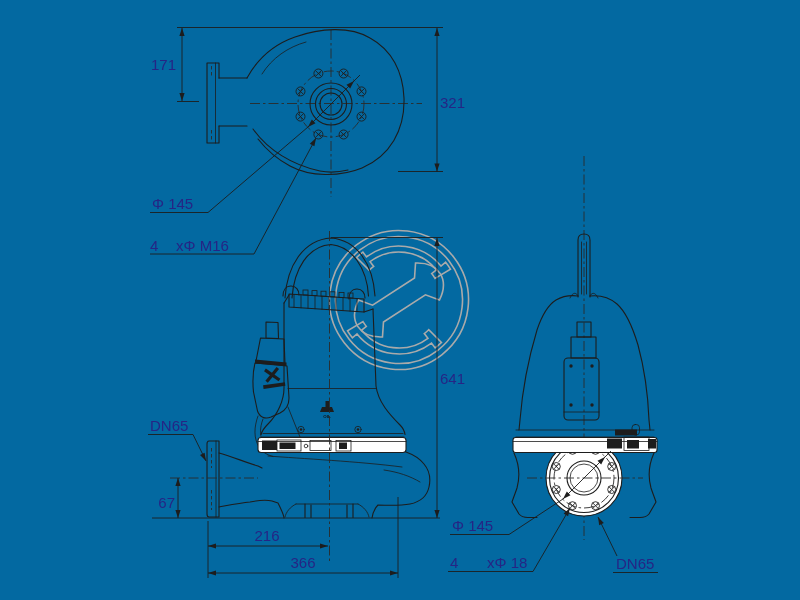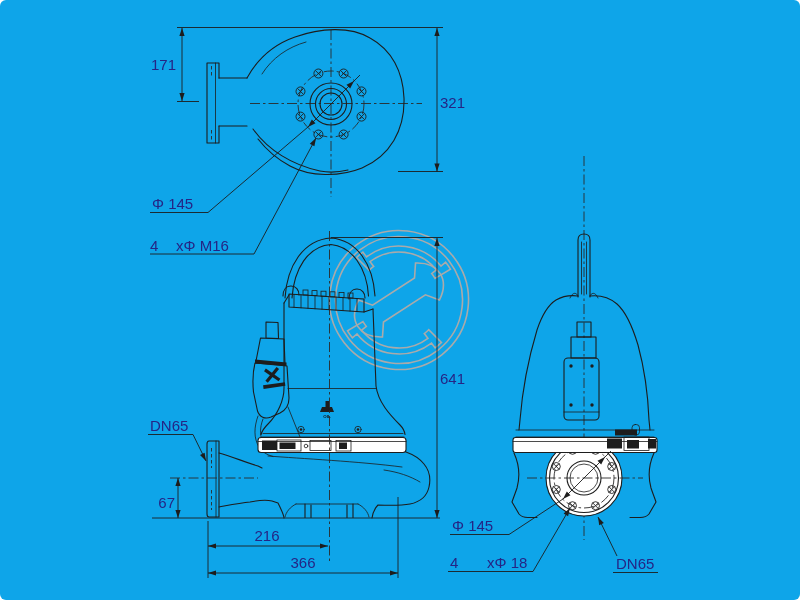--- a/index.html
+++ b/index.html
@@ -1,17 +1,17 @@
 <!DOCTYPE html>
 <html><head>
 <meta charset="utf-8">
 <style>
   html,body{margin:0;padding:0;background:#ffffff;}
-  .sheet{position:relative;width:800px;height:600px;background:#0ea5e9;overflow:hidden;
-         font-family:"Liberation Sans", sans-serif;border-radius:6px;}
+  .sheet{position:relative;width:800px;height:600px;background:#0369a1;overflow:hidden;
+         font-family:"Liberation Sans", sans-serif;}
   svg{display:block;}
   .ln{stroke:#1d1d1d;stroke-width:1.1;fill:none;stroke-linecap:round;stroke-linejoin:round;}
   .thin{stroke:#1d1d1d;stroke-width:0.8;fill:none;stroke-linecap:round;}
   .dim{stroke:#1d1d1d;stroke-width:0.9;fill:none;}
   .cl{stroke:#2a2a2a;stroke-width:0.9;fill:none;stroke-dasharray:10 3 2.5 3;}
   .dsh{stroke:#2a2a2a;stroke-width:0.9;fill:none;stroke-dasharray:3.5 2.5;}
   .arr{fill:#1d1d1d;stroke:none;}
   .blk{fill:#1d1d1d;stroke:none;}
   .wm{stroke:#aaaaaa;stroke-width:1.6;fill:none;}
   .dimtxt{fill:#252585;font-size:15px;font-family:"Liberation Sans",sans-serif;}

